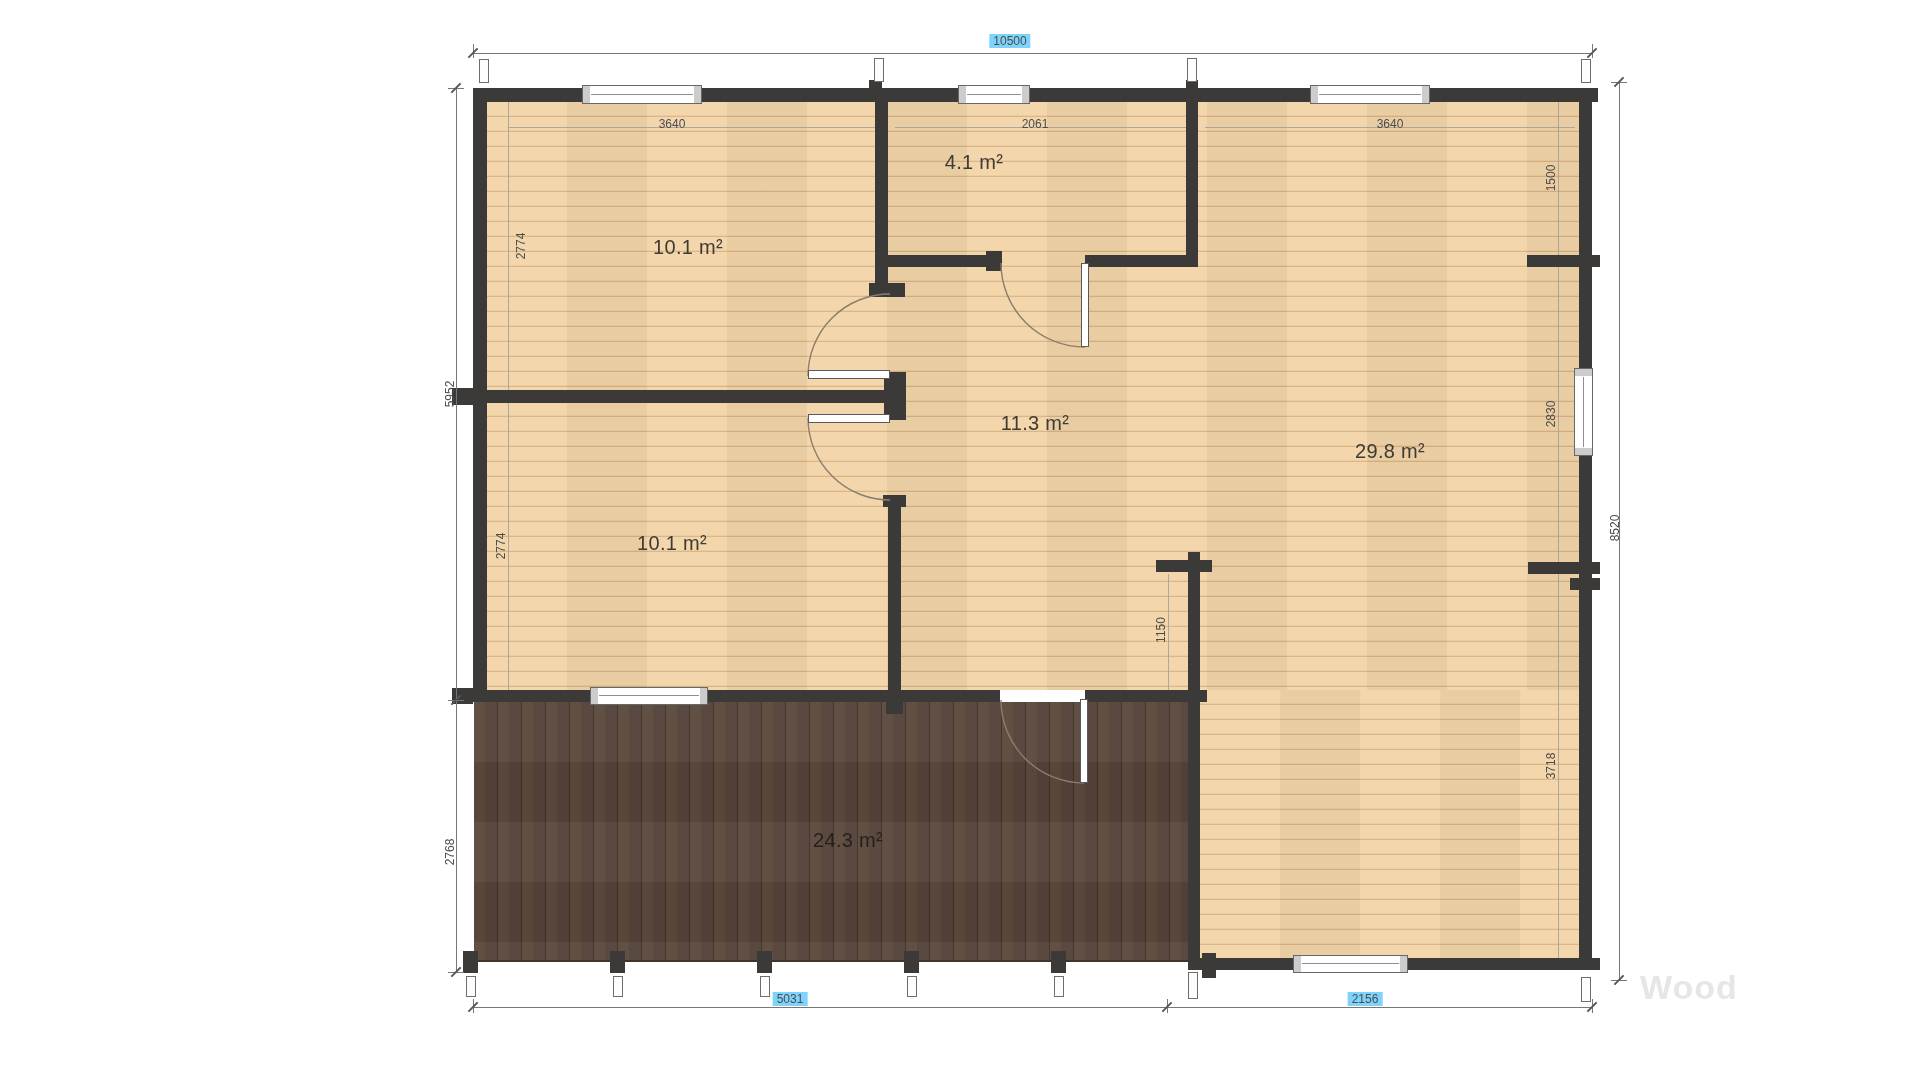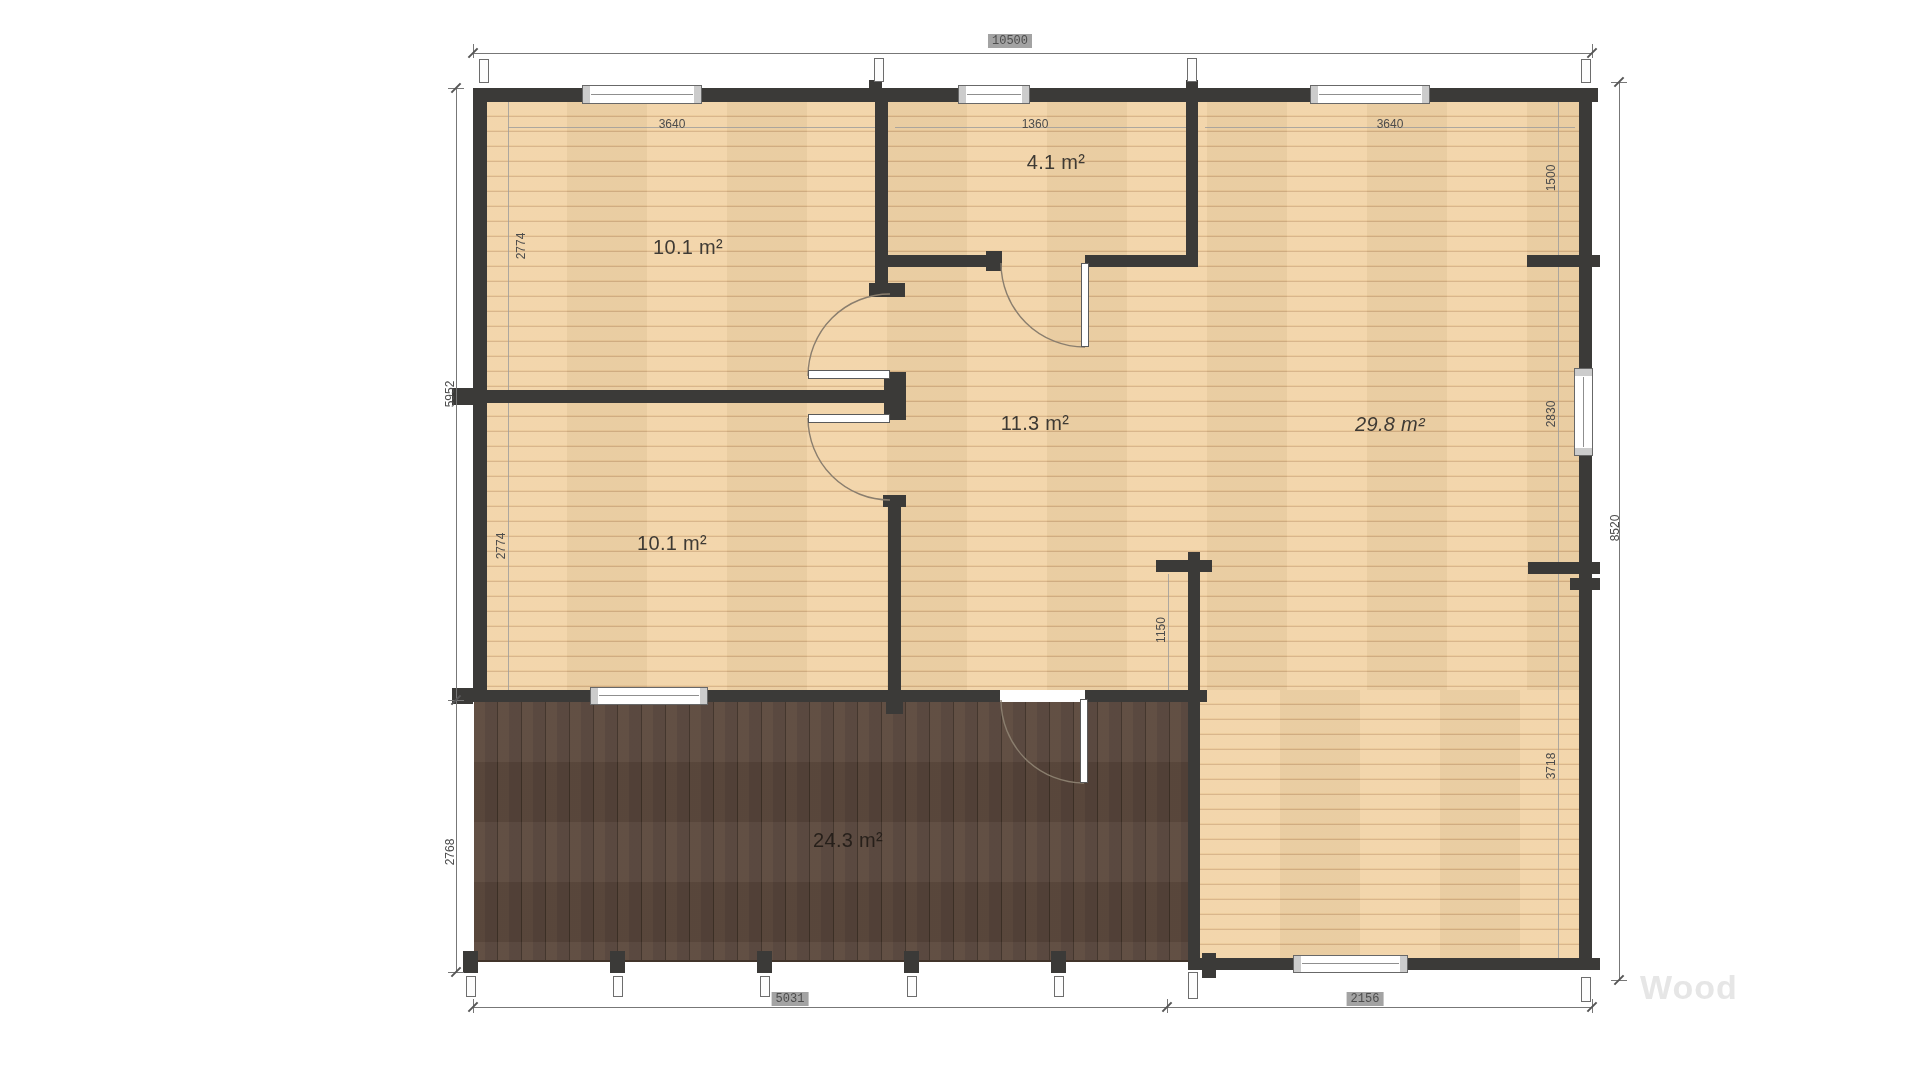--- a/index.html
+++ b/index.html
@@ -27,21 +27,21 @@
   .win{position:absolute;border:1px solid #686868;box-sizing:border-box;}
   .win-h{background:linear-gradient(90deg,#cccccc 0 7px,#ffffff 7px calc(100% - 7px),#cccccc calc(100% - 7px));}
   .win-h::before{content:"";position:absolute;left:8px;right:8px;top:calc(50% - 1px);height:1px;background:#8f8f8f;}
   .win-v{background:linear-gradient(180deg,#cccccc 0 7px,#ffffff 7px calc(100% - 7px),#cccccc calc(100% - 7px));}
   .win-v::before{content:"";position:absolute;top:8px;bottom:8px;left:calc(50% - 1px);width:1px;background:#8f8f8f;}
   .leaf{position:absolute;background:#ffffff;border:1px solid #5a5a5a;box-sizing:border-box;}
   .dl{position:absolute;background:var(--dim);}
   .xl{position:absolute;background:#9b9b9b;opacity:.8;}
   .tick{position:absolute;width:13px;height:2px;background:#555;transform:translate(-50%,-50%) rotate(-45deg);}
   .dtext{position:absolute;font-size:12px;color:var(--dimtext);transform:translate(-50%,-50%);white-space:nowrap;}
-  .dtext.bg{background:#a3a3a3;padding:0 4px;font-family:Liberation Mono, monospace;}
+  .dtext.bg{background:#7dd3fc;padding:0 4px;}
   .vtext{position:absolute;font-size:12px;color:var(--dimtext);transform:translate(-50%,-50%) rotate(-90deg);white-space:nowrap;}
   .rlab{position:absolute;font-size:20px;color:var(--roomtext);transform:translate(-50%,-50%);white-space:nowrap;letter-spacing:.3px;}
   .rlab.dark{color:rgba(36,30,24,.95);}
   .wm{position:absolute;font-size:34px;font-weight:700;color:var(--wm);letter-spacing:1px;}
 </style>
 </head>
 <body>
 
 <div id="stage">
 
@@ -144,36 +144,36 @@
   <div class="tick" style="left:1167px;top:1007px;"></div>
   <div class="tick" style="left:1592px;top:1007px;"></div>
   <div class="tick" style="left:456px;top:88px;"></div>
   <div class="tick" style="left:456px;top:700px;"></div>
   <div class="tick" style="left:456px;top:972px;"></div>
   <div class="tick" style="left:1619px;top:82px;"></div>
   <div class="tick" style="left:1619px;top:980px;"></div>
 
   <div class="dtext bg" style="left:1010px;top:41px;">10500</div>
   <div class="dtext" style="left:672px;top:124px;">3640</div>
-  <div class="dtext" style="left:1035px;top:124px;">1360</div>
+  <div class="dtext" style="left:1035px;top:124px;">2061</div>
   <div class="dtext" style="left:1390px;top:124px;">3640</div>
   <div class="vtext" style="left:521px;top:246px;">2774</div>
   <div class="vtext" style="left:501px;top:546px;">2774</div>
   <div class="vtext" style="left:450px;top:394px;">5952</div>
   <div class="vtext" style="left:450px;top:852px;">2768</div>
   <div class="vtext" style="left:1551px;top:178px;">1500</div>
   <div class="vtext" style="left:1551px;top:414px;">2830</div>
   <div class="vtext" style="left:1551px;top:766px;">3718</div>
   <div class="vtext" style="left:1615px;top:528px;">8520</div>
   <div class="vtext" style="left:1161px;top:630px;">1150</div>
   <div class="dtext bg" style="left:790px;top:999px;">5031</div>
   <div class="dtext bg" style="left:1365px;top:999px;">2156</div>
 
   <div class="rlab" style="left:688px;top:247px;">10.1 m²</div>
-  <div class="rlab" style="left:1056px;top:162px;">4.1 m²</div>
+  <div class="rlab" style="left:974px;top:162px;">4.1 m²</div>
   <div class="rlab" style="left:1035px;top:423px;">11.3 m²</div>
-  <div class="rlab" style="left:1390px;top:424px;font-style:italic;">29.8 m²</div>
+  <div class="rlab" style="left:1390px;top:451px;">29.8 m²</div>
   <div class="rlab" style="left:672px;top:543px;">10.1 m²</div>
   <div class="rlab dark" style="left:848px;top:840px;">24.3 m²</div>
 
   <div class="wm" style="left:1640px;top:968px;">Wood</div>
 
 </div>
 
 </body></html>

